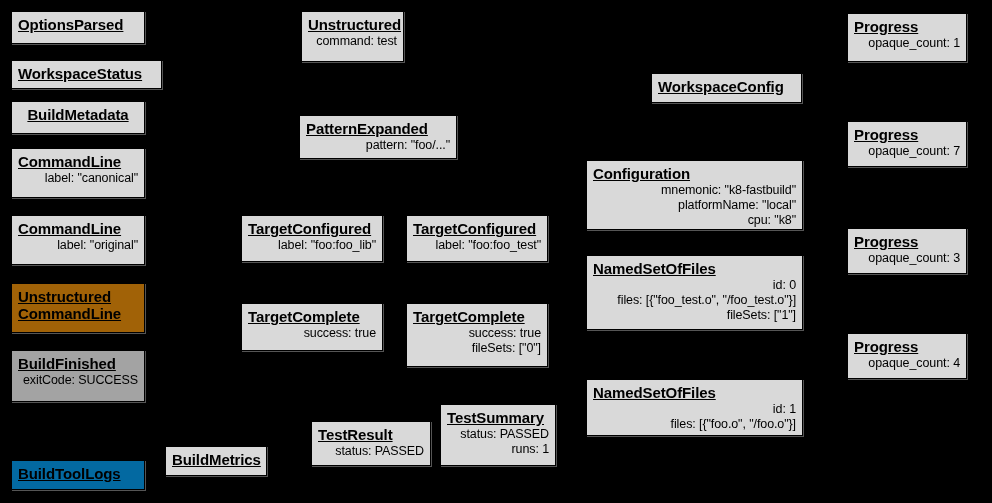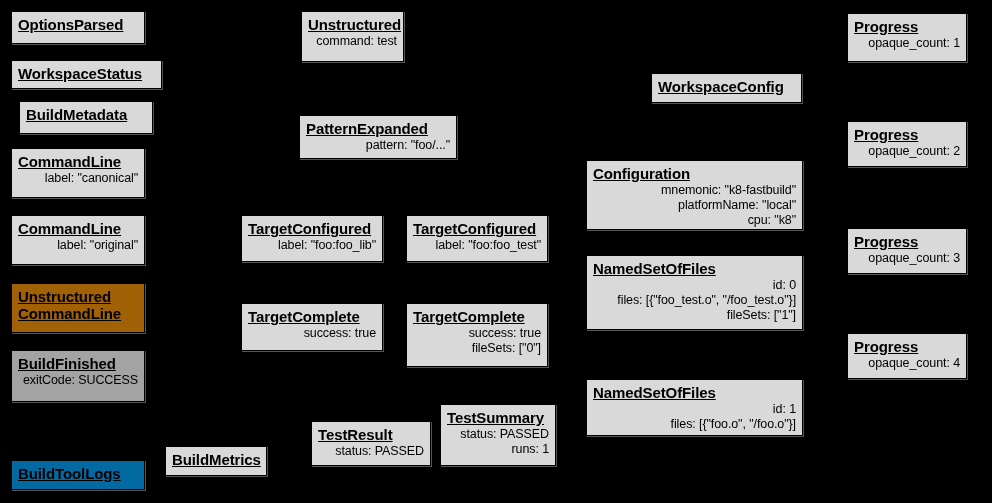--- a/index.html
+++ b/index.html
@@ -54,21 +54,21 @@
 </head>
 <body>
 
 <div id="canvas" style="width: 992px; height: 503px; background: rgb(0, 0, 0);">
     <div class="node" style="left: 11px; top: 11px; width: 134px; height: 33px; background: rgb(217, 217, 217); border-color: rgb(0, 0, 0); color: rgb(0, 0, 0);">
       <span class="node-title">OptionsParsed</span>
     </div>
     <div class="node" style="left: 11px; top: 60px; width: 151px; height: 29px; background: rgb(217, 217, 217); border-color: rgb(0, 0, 0); color: rgb(0, 0, 0);">
       <span class="node-title">WorkspaceStatus</span>
     </div>
-    <div class="node" style="left: 19px; top: 101px; width: 134px; height: 33px; background: rgb(217, 217, 217); border-color: rgb(0, 0, 0); color: rgb(0, 0, 0);">
+    <div class="node" style="left: 11px; top: 101px; width: 134px; height: 33px; background: rgb(217, 217, 217); border-color: rgb(0, 0, 0); color: rgb(0, 0, 0); text-align: center;">
       <span class="node-title">BuildMetadata</span>
     </div>
     <div class="node" style="left: 11px; top: 148px; width: 134px; height: 50px; background: rgb(217, 217, 217); border-color: rgb(0, 0, 0); color: rgb(0, 0, 0);">
       <span class="node-title">CommandLine</span>
       <span class="node-fields">
         <span class="node-field">label: "canonical"</span>
       </span>
     </div>
     <div class="node" style="left: 11px; top: 215px; width: 134px; height: 50px; background: rgb(217, 217, 217); border-color: rgb(0, 0, 0); color: rgb(0, 0, 0);">
       <span class="node-title">CommandLine</span>
@@ -169,21 +169,21 @@
     </div>
     <div class="node" style="left: 847px; top: 13px; width: 120px; height: 49px; background: rgb(217, 217, 217); border-color: rgb(0, 0, 0); color: rgb(0, 0, 0);">
       <span class="node-title">Progress</span>
       <span class="node-fields">
         <span class="node-field">opaque_count: 1</span>
       </span>
     </div>
     <div class="node" style="left: 847px; top: 121px; width: 120px; height: 46px; background: rgb(217, 217, 217); border-color: rgb(0, 0, 0); color: rgb(0, 0, 0);">
       <span class="node-title">Progress</span>
       <span class="node-fields">
-        <span class="node-field">opaque_count: 2</span>
+        <span class="node-field">opaque_count: 7</span>
       </span>
     </div>
     <div class="node" style="left: 847px; top: 228px; width: 120px; height: 46px; background: rgb(217, 217, 217); border-color: rgb(0, 0, 0); color: rgb(0, 0, 0);">
       <span class="node-title">Progress</span>
       <span class="node-fields">
         <span class="node-field">opaque_count: 3</span>
       </span>
     </div>
     <div class="node" style="left: 847px; top: 333px; width: 120px; height: 46px; background: rgb(217, 217, 217); border-color: rgb(0, 0, 0); color: rgb(0, 0, 0);">
       <span class="node-title">Progress</span>

